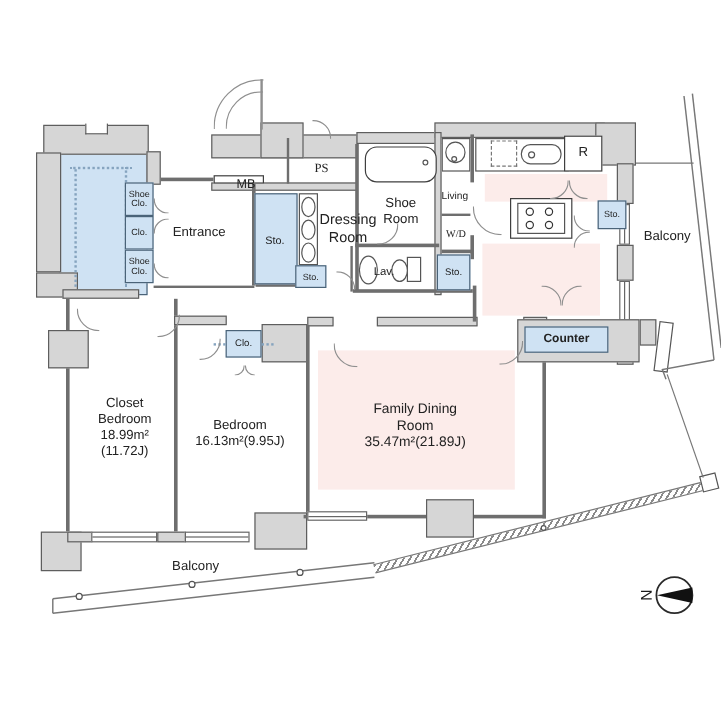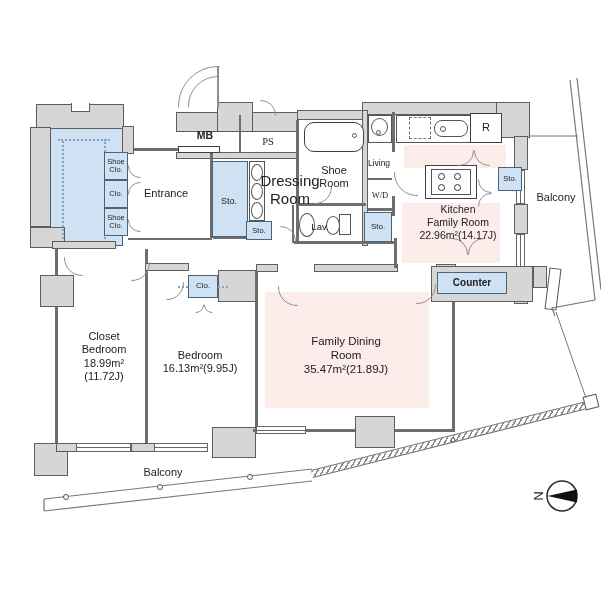--- a/index.html
+++ b/index.html
@@ -185,40 +185,35 @@
   <div class="arc q-tr" style="left:436px;top:238px;width:32px;height:32px;"></div>
   <div class="arc q-tl" style="left:468px;top:238px;width:32px;height:32px;"></div>
   <div class="arc q-bl" style="left:128px;top:154px;width:24px;height:24px;"></div>
   <div class="arc q-tl" style="left:128px;top:182px;width:24px;height:24px;"></div>
   <div class="arc q-bl" style="left:128px;top:208px;width:24px;height:24px;"></div>
 
   <div class="hatch"></div>
   <div class="fix" style="left:584px;top:395px;width:14px;height:14px;transform:rotate(-14deg);"></div>
 
   <div class="lbl" style="left:166px;top:194px;font-size:11px;"><span>Entrance</span></div>
-  <div class="lbl" style="left:205px;top:135px;font-size:10.5px;font-weight:bold;"><span>MB</span></div>
+  <div class="lbl" style="left:205px;top:154px;font-size:10.5px;"><span>MB</span></div>
   <div class="lbl" style="left:268px;top:142px;font-size:10.5px;font-family:Liberation Serif, serif;"><span>PS</span></div>
   <div class="lbl" style="left:229px;top:201px;font-size:9px;"><span>Sto.</span></div>
-  <div class="lbl" style="left:290px;top:190px;font-size:15px;">
+  <div class="lbl" style="left:290px;top:190px;font-size:12px;">
     <span>Dressing</span><br>
     <span>Room</span>
   </div>
   <div class="lbl" style="left:334px;top:177px;font-size:11px;">
     <span>Shoe</span><br>
     <span>Room</span>
   </div>
   <div class="lbl" style="left:379px;top:163px;font-size:8.5px;"><span>Living</span></div>
   <div class="lbl" style="left:380px;top:195px;font-size:8.5px;font-family:Liberation Serif, serif;"><span>W/D</span></div>
   <div class="lbl" style="left:320px;top:227px;font-size:9.5px;"><span>Lav.</span></div>
   <div class="lbl" style="left:486px;top:128px;font-size:11px;"><span>R</span></div>
-  <div class="lbl" style="left:458px;top:222px;font-size:10.5px;">
-    <span>Kitchen</span><br>
-    <span>Family Room</span><br>
-    <span>22.96m²(14.17J)</span>
-  </div>
   <div class="lbl" style="left:556px;top:198px;font-size:11px;"><span>Balcony</span></div>
   <div class="lbl" style="left:104px;top:357px;font-size:11px;">
     <span>Closet</span><br>
     <span>Bedroom</span><br>
     <span>18.99m²</span><br>
     <span>(11.72J)</span>
   </div>
   <div class="lbl" style="left:200px;top:362px;font-size:11px;">
     <span>Bedroom</span><br>
     <span>16.13m²(9.95J)</span>

